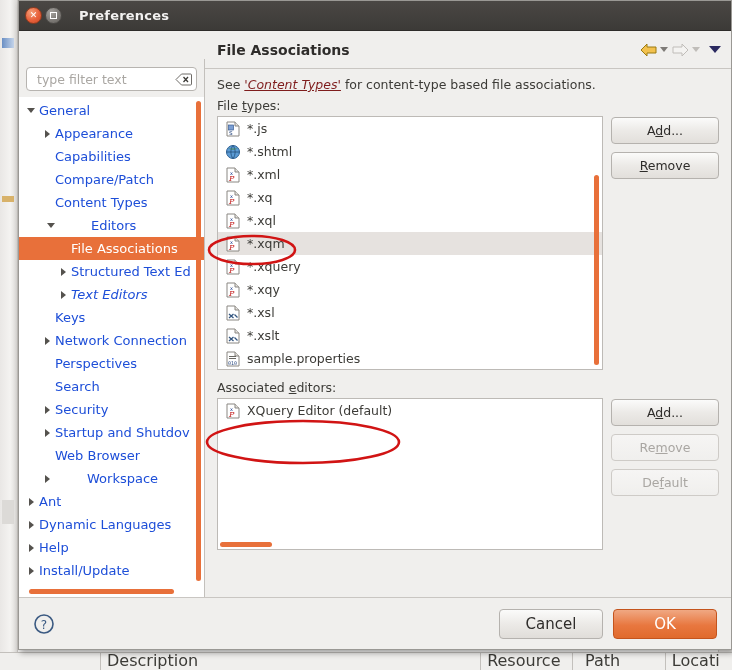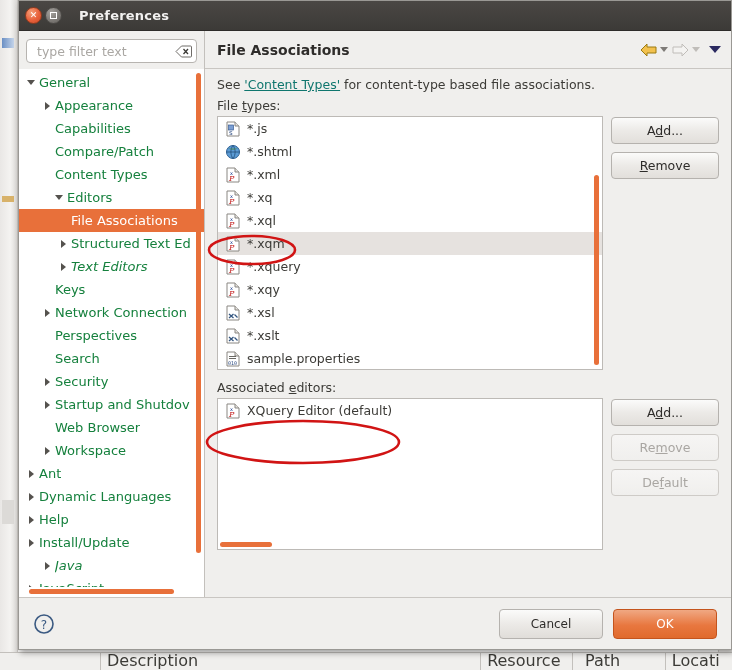--- a/index.html
+++ b/index.html
@@ -89,20 +89,21 @@
 
   #dialog-body { flex:1; display:flex; min-height:0; }
 
   
   #left-panel {
     width: 186px; flex:0 0 186px;
     background:#fff;
     display:flex; flex-direction:column;
     border-right:1px solid #c3c0bc;
     position:relative;
+    margin-top:28px;
   }
   #filter-wrap { padding:8px 7px 6px 7px; background:#f0efed; }
   #filter-box {
     height:24px; background:#fff; border:1px solid #b7b4b0;
     border-radius:4px; display:flex; align-items:center;
     padding: 0 4px 0 8px;
   }
   #filter-input {
     border:0; outline:0; flex:1; font-size:12.5px; color:#3c3b37;
     font-family:inherit; background:transparent; min-width:0;
@@ -111,21 +112,21 @@
   #clear-icon {
     width:17px;height:13px; position:relative; cursor:pointer; flex:0 0 17px;
   }
 
   #tree {
     flex:1; background:#fff; overflow:hidden; position:relative;
     padding-top:2px;
   }
   .tnode {
     height:23px; display:flex; align-items:center;
-    font-size:13px; color:#15803d; white-space:nowrap;
+    font-size:13px; color:#1d4ed8; white-space:nowrap;
     cursor:pointer; padding-right:4px;
   }
   .tnode.selected { background:#e8703a; color:#fff; }
   .twist {
     width:16px; flex:0 0 16px; display:flex;
     align-items:center; justify-content:center;
   }
   .tri-right {
     width:0;height:0;border-left:5px solid #55524e;
     border-top:4px solid transparent;border-bottom:4px solid transparent;
@@ -170,21 +171,21 @@
   .mini-caret.dim { border-top-color:#c0bdb9; }
   .big-caret {
     width:0;height:0;border-top:7px solid #2b2a60;
     border-left:6px solid transparent;border-right:6px solid transparent;
     margin-left:9px; cursor:pointer;
   }
 
   #page-content { flex:1; padding:8px 12px 0 12px; min-height:0; display:flex; flex-direction:column; }
 
   .desc-line { font-size:12.5px; color:#3c3b37; margin-bottom:6px; }
-  .link { color:#0f766e; text-decoration:underline; cursor:pointer; }
+  .link { color:#7f1d1d; text-decoration:underline; cursor:pointer;font-style:italic; }
   .sec-label { font-size:12.5px; color:#3c3b37; margin-bottom:3px; }
   .sec-label u { text-decoration:underline; }
 
   .listbox {
     background:#fff; border:1px solid #bdbab6; position:relative;
     overflow:hidden;
   }
   #filetypes-list { height:254px; }
   #editors-list { height:152px; }
 
@@ -225,21 +226,21 @@
   
   #footer {
     height:52px; flex:0 0 52px; background:#f0efed;
     border-top:1px solid #c9c6c2;
     display:flex; align-items:center; padding:0 14px;
   }
   #help-icon { width:22px;height:22px;cursor:pointer; }
   #footer-spacer { flex:1; }
   .fbtn {
     height:30px; min-width:104px; border-radius:4px;
-    font-size:12px; cursor:pointer; font-family:inherit;
+    font-size:15px; cursor:pointer; font-family:inherit;
     border:1px solid #b5b2ae;
     display:flex;align-items:center;justify-content:center;
     margin-left:10px;
   }
   #cancel-button {
     background:linear-gradient(to bottom,#fbfbfa 0%,#eceae7 50%,#e0ddd9 100%);
     color:#2e2c2a;
   }
   #ok-button {
     background:linear-gradient(to bottom,#f0a883 0%,#e8773f 55%,#e06a2c 100%);
@@ -315,21 +316,21 @@
               <span class="tlabel">Capabilities</span>
             </div>
             <div class="tnode" style="padding-left: 20px; align-items: center;">
               <span class="twist"></span>
               <span class="tlabel">Compare/Patch</span>
             </div>
             <div class="tnode" style="padding-left: 20px;">
               <span class="twist"></span>
               <span class="tlabel">Content Types</span>
             </div>
-            <div class="tnode" style="padding-left: 32px;">
+            <div class="tnode" style="padding-left: 24px; gap: 32px;">
               <span class="twist">
                 <i class="tri-down"></i>
               </span>
               <span class="tlabel">Editors</span>
             </div>
             <div class="tnode selected" style="padding-left: 36px;">
               <span class="twist"></span>
               <span class="tlabel">File Associations</span>
             </div>
             <div class="tnode" style="padding-left: 36px;">
@@ -371,21 +372,21 @@
             <div class="tnode" style="padding-left: 20px;">
               <span class="twist">
                 <i class="tri-right"></i>
               </span>
               <span class="tlabel">Startup and Shutdov</span>
             </div>
             <div class="tnode" style="padding-left: 20px;">
               <span class="twist"></span>
               <span class="tlabel">Web Browser</span>
             </div>
-            <div class="tnode" style="padding-left: 20px;">
+            <div class="tnode" style="padding-left: 20px; gap: 32px;">
               <span class="twist">
                 <i class="tri-right"></i>
               </span>
               <span class="tlabel">Workspace</span>
             </div>
             <div class="tnode" style="padding-left: 4px;">
               <span class="twist">
                 <i class="tri-right"></i>
               </span>
               <span class="tlabel">Ant</span>

